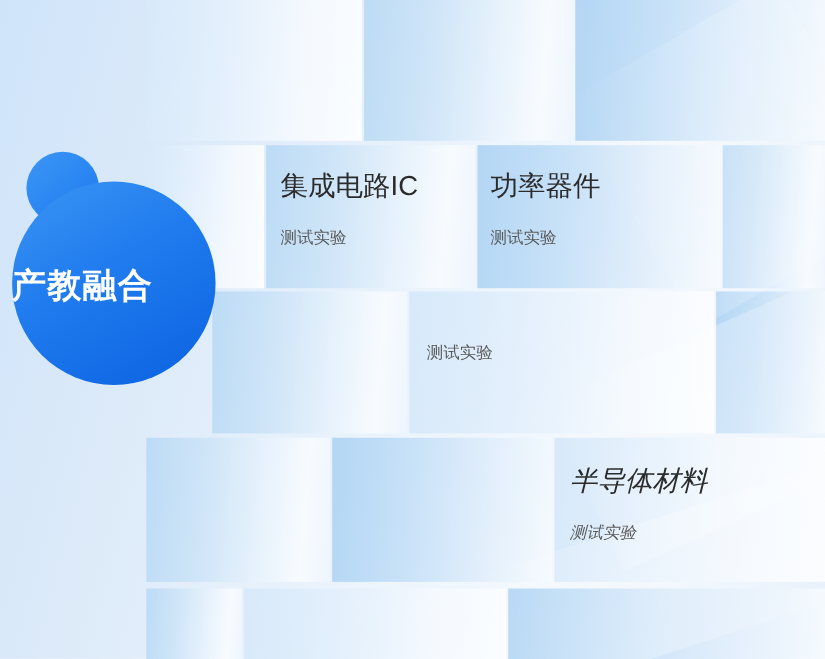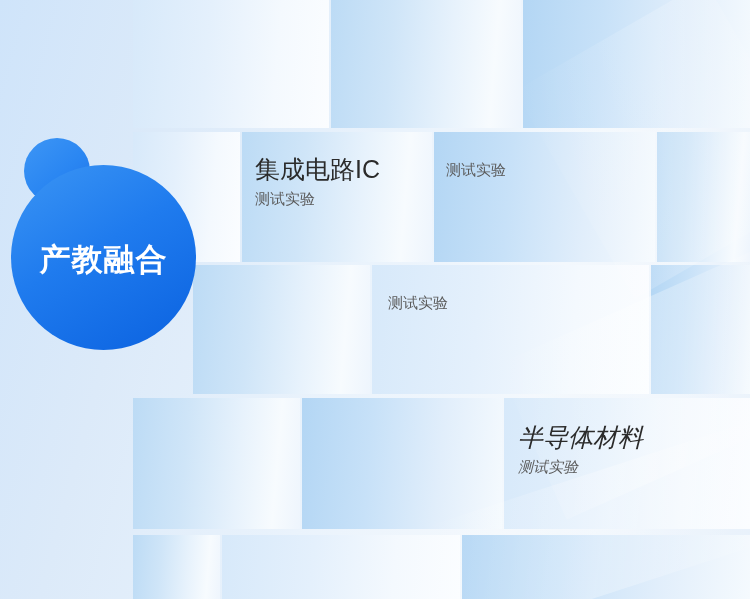--- a/index.html
+++ b/index.html
@@ -63,21 +63,21 @@
   .badge-circle {
     position: absolute;
     left: 11px;
     top: 35px;
     width: 185px;
     height: 185px;
     border-radius: 50%;
     background: linear-gradient(150deg, #3b95f4 0%, #1f7bee 45%, #0b62e0 100%);
     display: flex;
     align-items: center;
-    justify-content: center;
+    justify-content: flex-start;
   }
   .badge-text {
     color: #ffffff;
     font-size: 31px;
     font-weight: 700;
     letter-spacing: 1px;
     line-height: 1;
     white-space: nowrap;
     margin-top: 4px;
   }
@@ -91,21 +91,21 @@
     color: #2b2b2b;
     line-height: 1.15;
     white-space: nowrap;
     font-weight: 400;
     text-align: right;
   }
   .card-sub {
     font-size: 15px;
     color: #5a5a5a;
     line-height: 1.2;
-    margin-top: 6px;
+    margin-top: 24px;
     white-space: nowrap;
     font-weight: 400;
   }
 </style>
 </head>
 <body>
 
 <div id="stage">
 
   <div class="tile-layer">
@@ -142,20 +142,21 @@
       <span class="badge-text">产教融合</span>
     </div>
   </div>
 
   <div class="card" style="left:255px; top:155px;">
     <div class="card-title">集成电路IC</div>
     <div class="card-sub">测试实验</div>
   </div>
 
   <div class="card" style="left:446px; top:155px;">
+    <div class="card-title">功率器件</div>
     <div class="card-sub">测试实验</div>
   </div>
 
   <div class="card" style="left:388px; top:288px;">
     <div class="card-sub">测试实验</div>
   </div>
 
   <div class="card" style="left:518px; top:423px;font-style:italic;">
     <div class="card-title">半导体材料</div>
     <div class="card-sub">测试实验</div>

